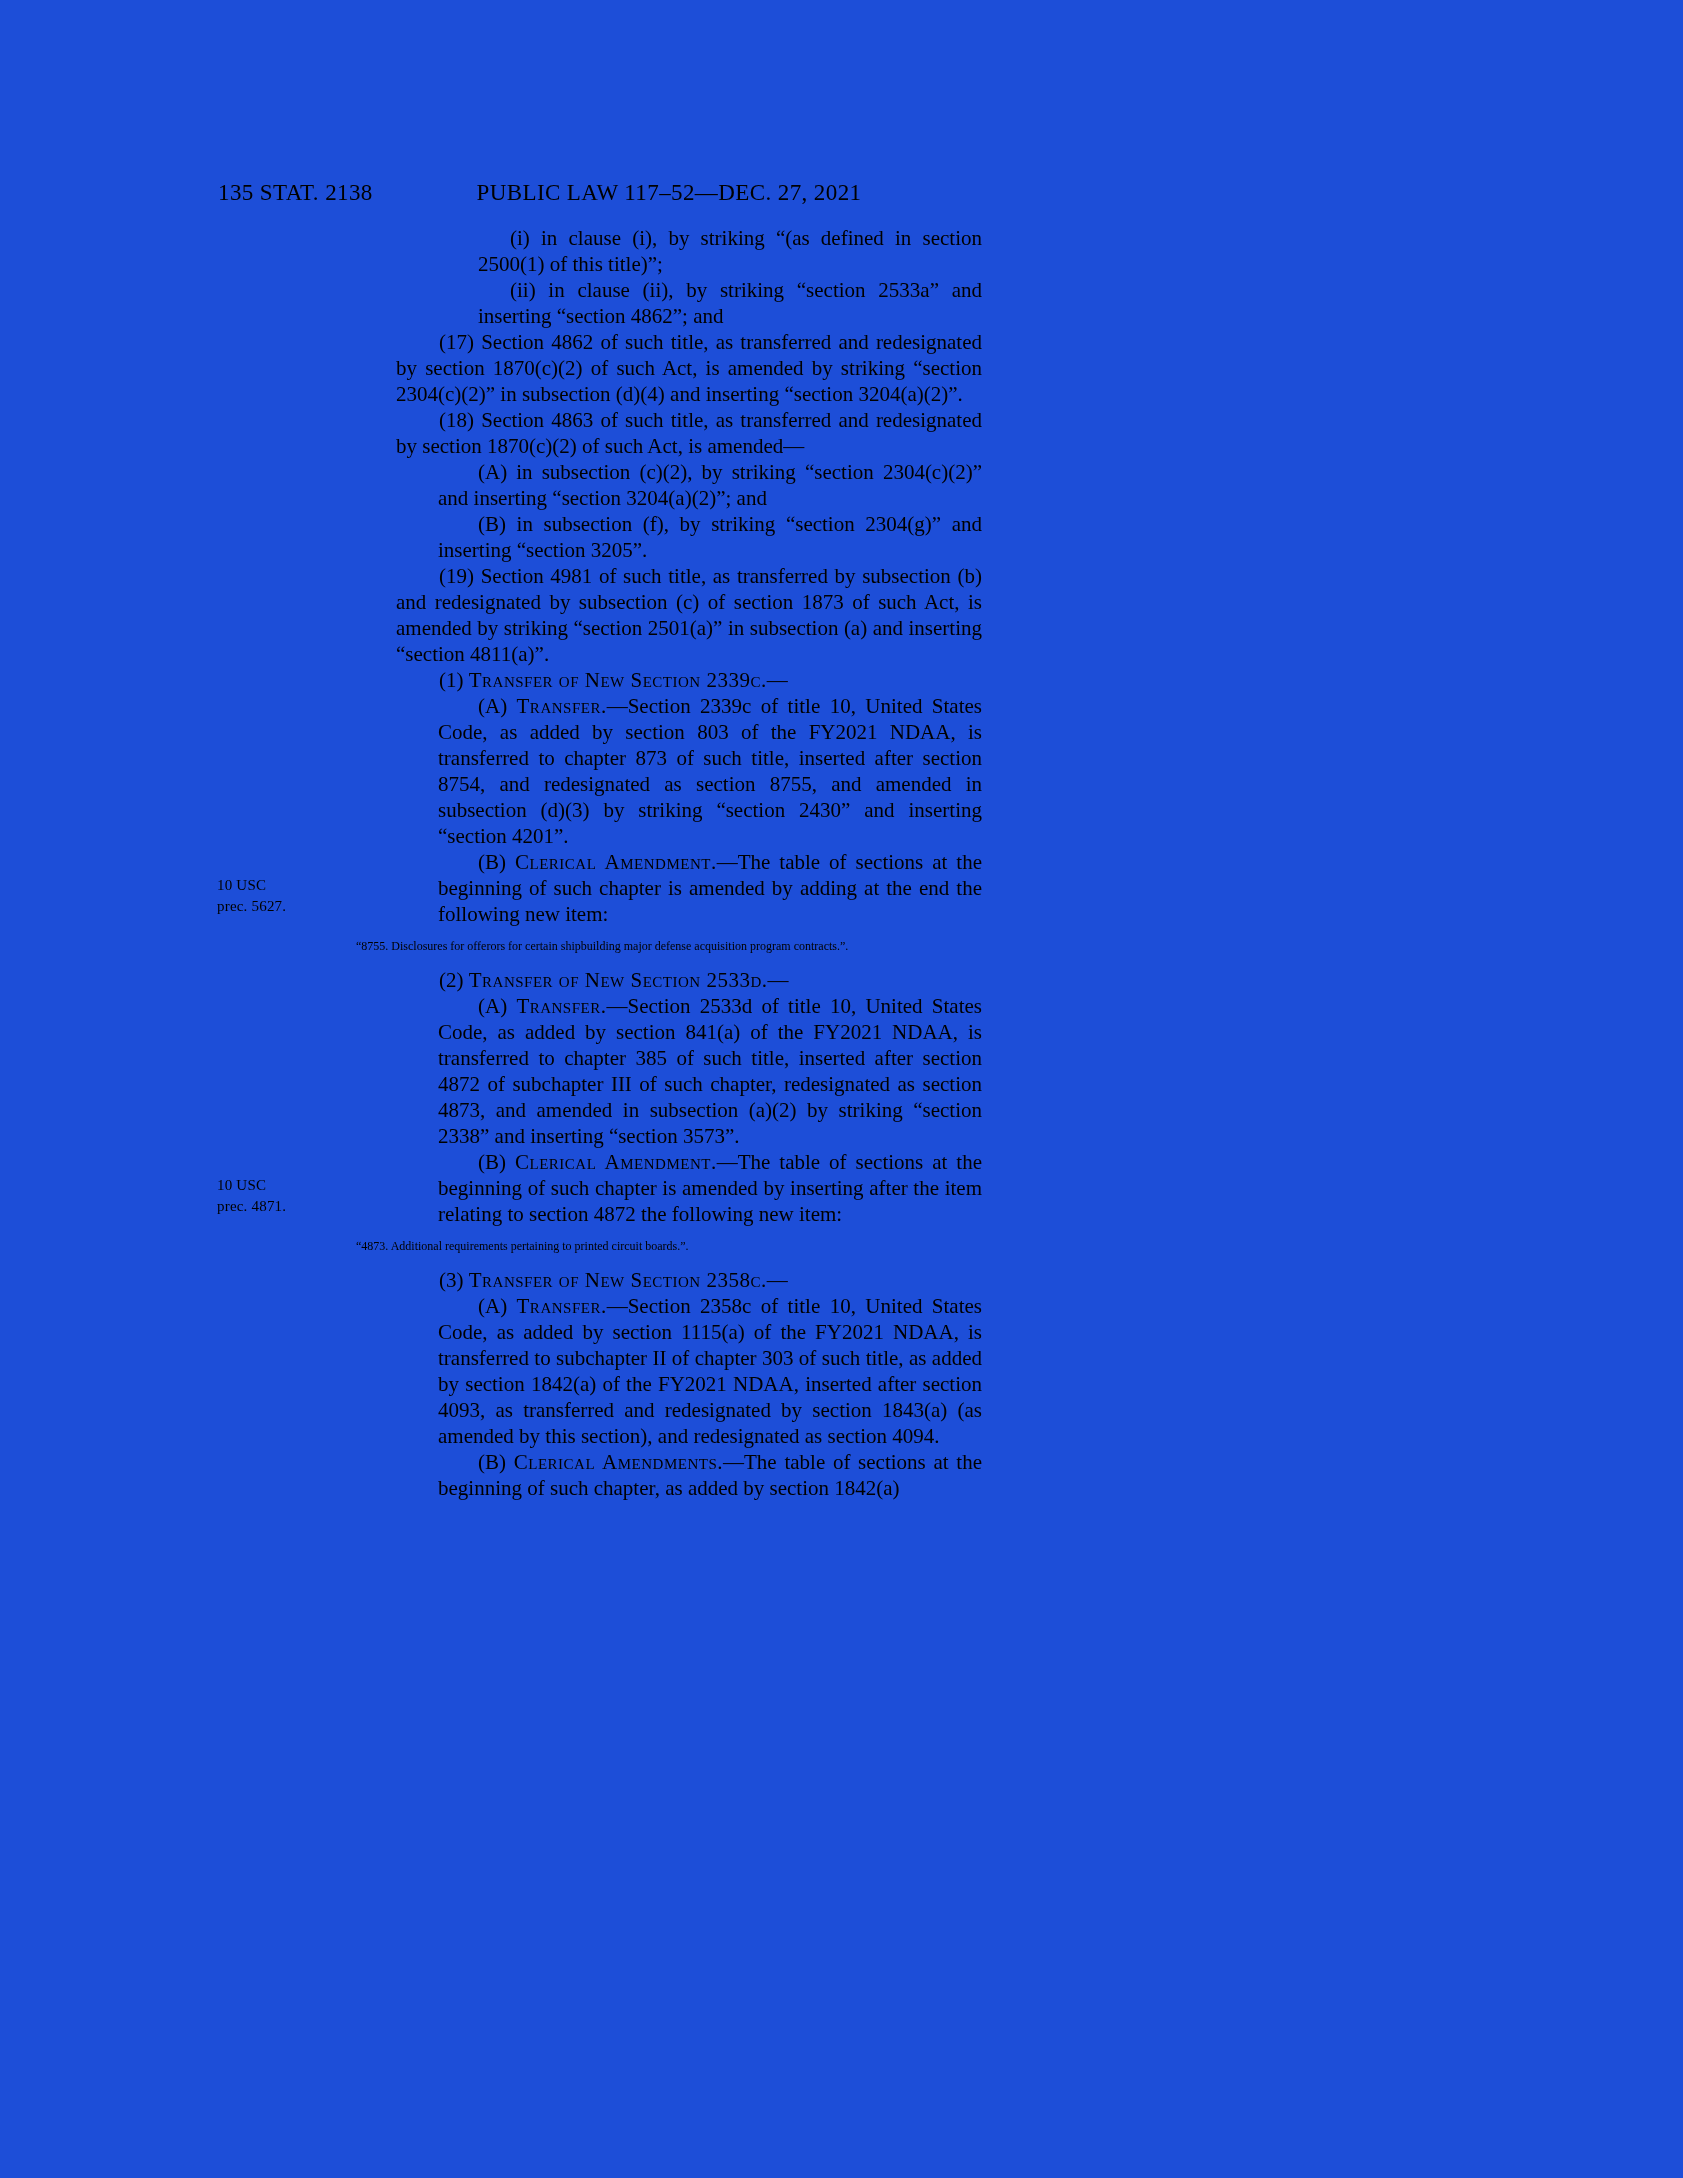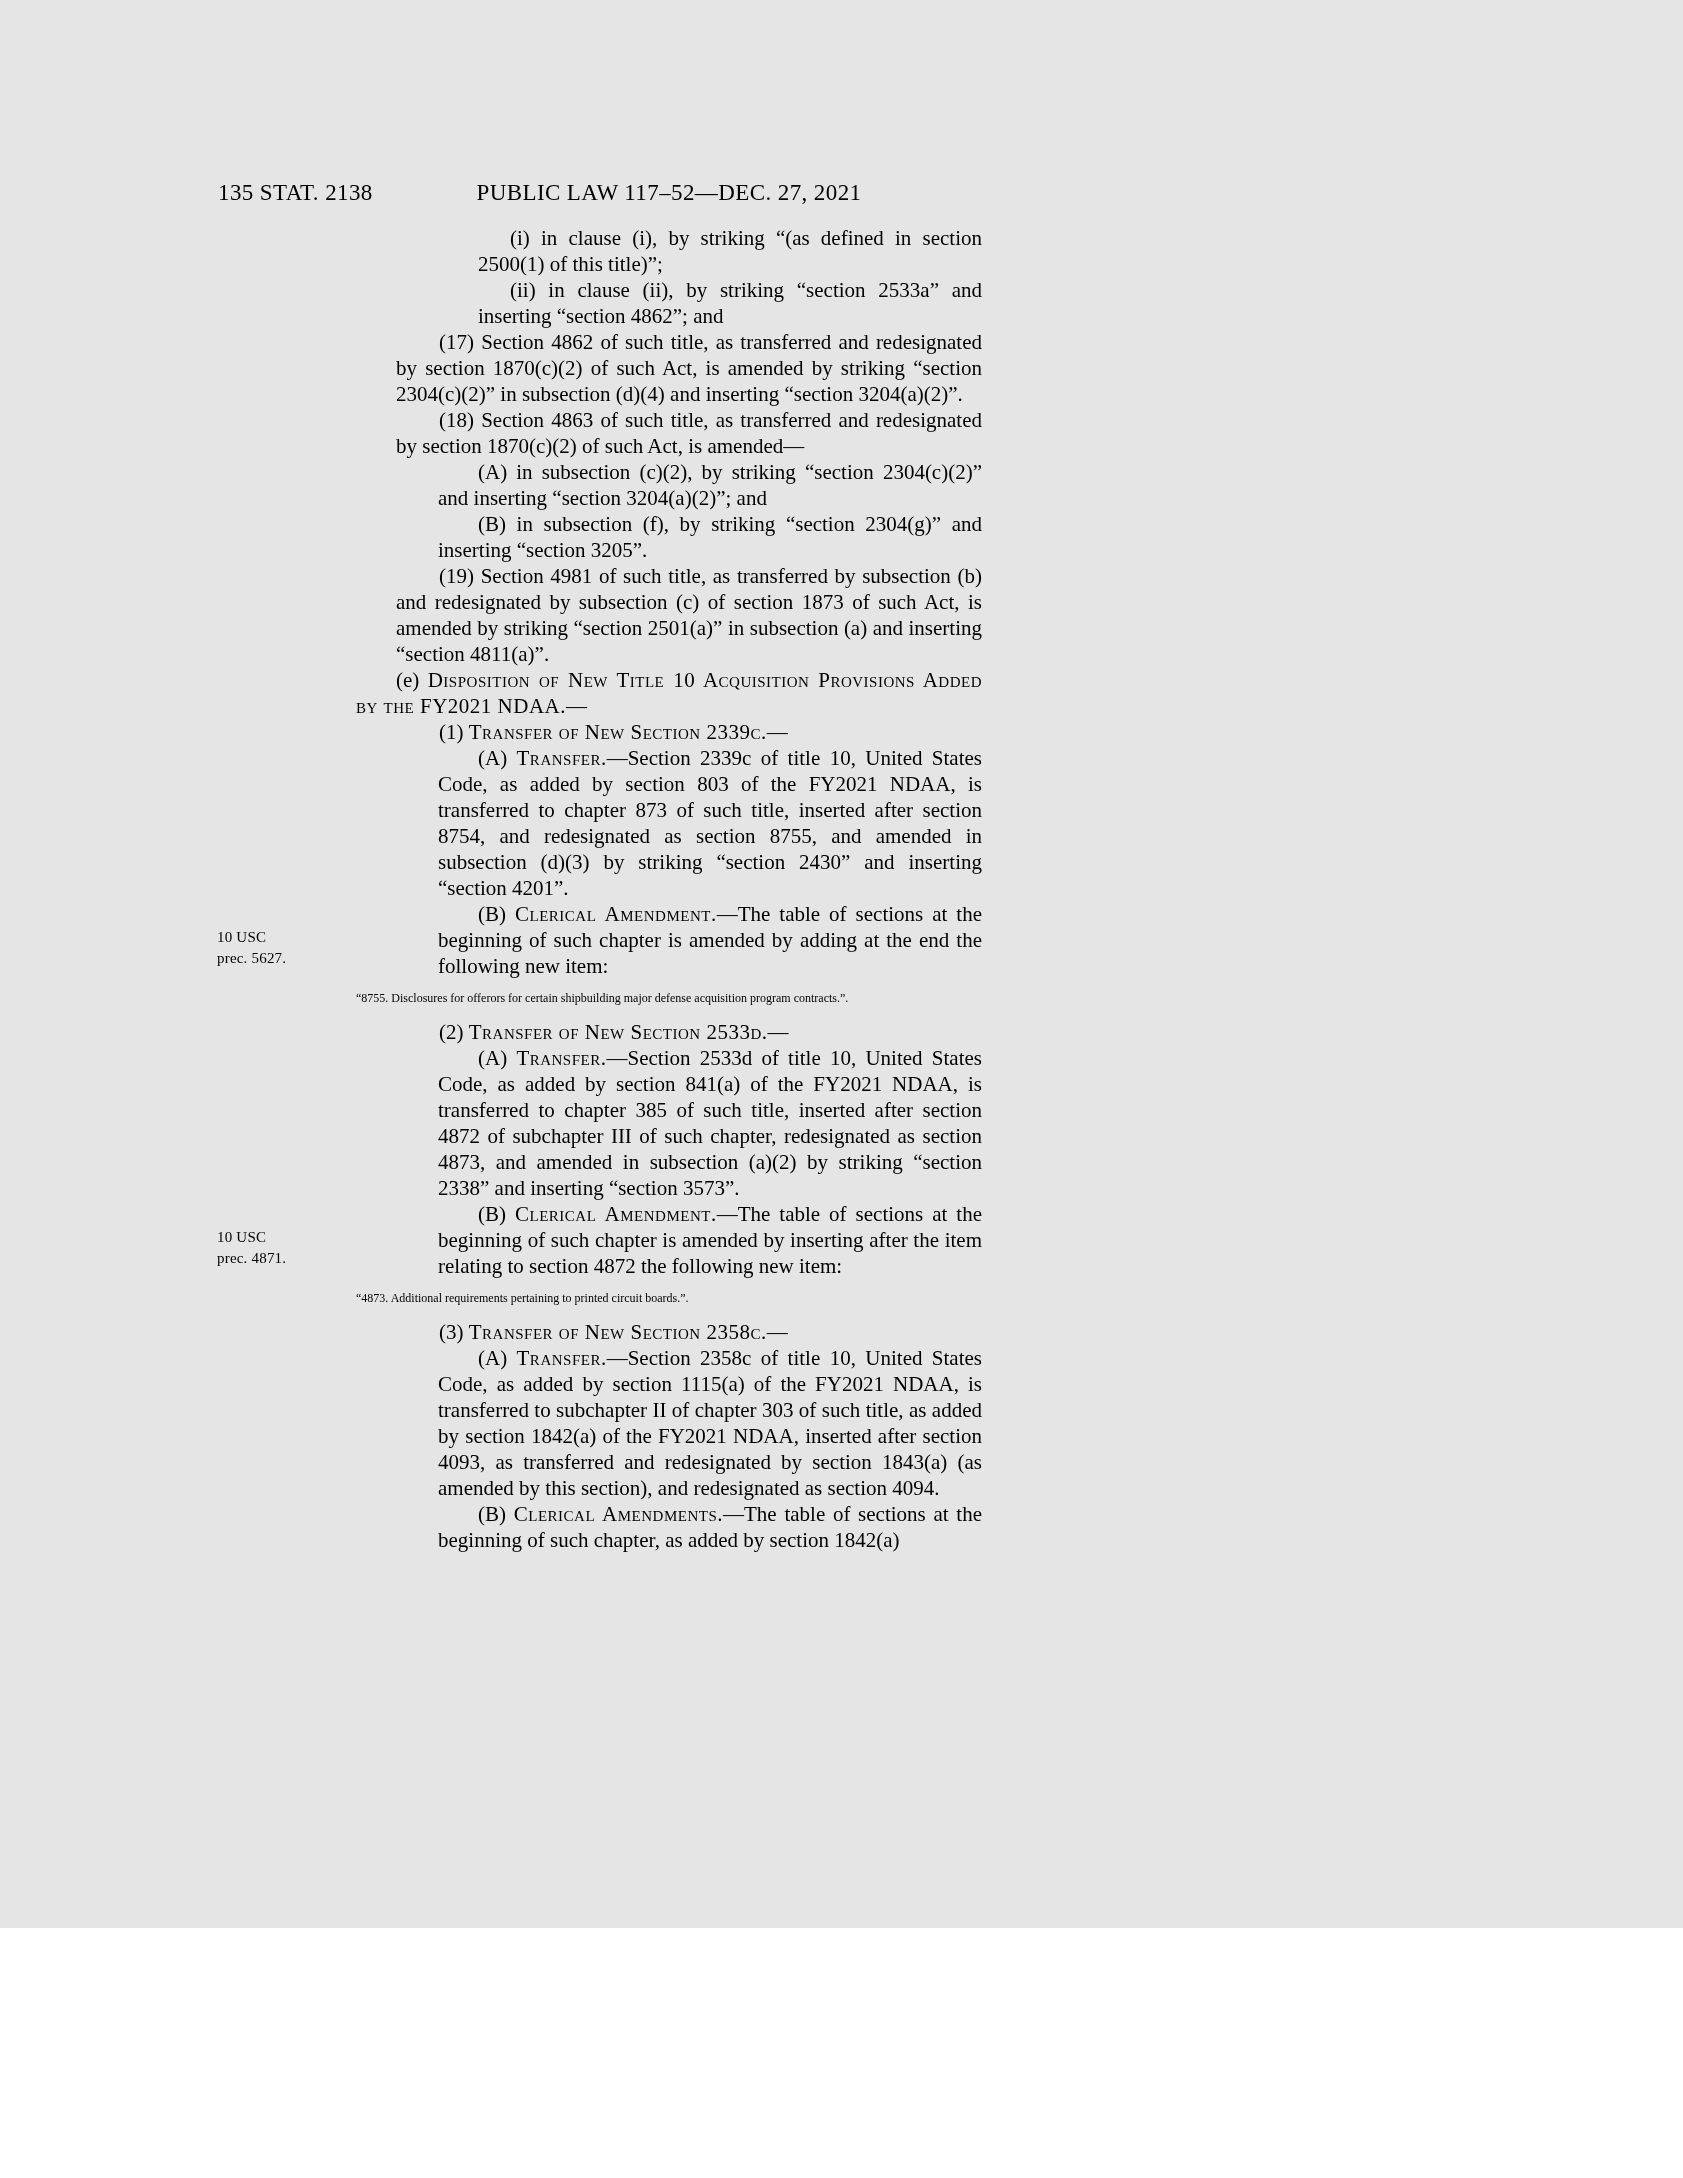--- a/index.html
+++ b/index.html
@@ -4,22 +4,22 @@
 <style>
   * { margin: 0; padding: 0; box-sizing: border-box; }
   html, body { background: #ffffff; }
   body {
     font-family: "Liberation Serif", "DejaVu Serif", serif;
     color: #000000;
   }
   .page {
     position: relative;
     width: 1683px;
-    height: 1928px;
-    background: #e5e5e5;
+    height: 2178px;
+    background: #1d4ed8;
     overflow: hidden;
   }
   .stat-number {
     position: absolute;
     left: 218px;
     top: 180px;
     font-size: 23px;
     letter-spacing: 0.4px;
     white-space: nowrap;
   }
@@ -86,21 +86,20 @@
   </header>
   <main class="content">
 
   <p class="para ind3"><span class="seg">(i) in clause (i), by striking “(as defined in section 2500(1) of this title)”;</span></p>
       <p class="para ind3"><span class="seg">(ii) in clause (ii), by striking “section 2533a” and inserting “section 4862”; and</span></p>
       <p class="para ind1"><span class="seg">(17) Section 4862 of such title, as transferred and redesignated by section 1870(c)(2) of such Act, is amended by striking “section 2304(c)(2)” in subsection (d)(4) and inserting “section 3204(a)(2)”.</span></p>
       <p class="para ind1"><span class="seg">(18) Section 4863 of such title, as transferred and redesignated by section 1870(c)(2) of such Act, is amended—</span></p>
       <p class="para ind2"><span class="seg">(A) in subsection (c)(2), by striking “section 2304(c)(2)” and inserting “section 3204(a)(2)”; and</span></p>
       <p class="para ind2"><span class="seg">(B) in subsection (f), by striking “section 2304(g)” and inserting “section 3205”.</span></p>
       <p class="para ind1"><span class="seg">(19) Section 4981 of such title, as transferred by subsection (b) and redesignated by subsection (c) of section 1873 of such Act, is amended by striking “section 2501(a)” in subsection (a) and inserting “section 4811(a)”.</span></p>
-      <p class="para ind0"><span class="seg">(e) </span><span class="sc">Disposition of New Title 10 Acquisition Provisions Added by the FY2021 NDAA.</span><span class="seg">—</span></p>
       <p class="para ind1"><span class="seg">(1) </span><span class="sc">Transfer of New Section 2339c.</span><span class="seg">—</span></p>
       <p class="para ind2"><span class="seg">(A) </span><span class="sc">Transfer.</span><span class="seg">—Section 2339c of title 10, United States Code, as added by section 803 of the FY2021 NDAA, is transferred to chapter 873 of such title, inserted after section 8754, and redesignated as section 8755, and amended in subsection (d)(3) by striking “section 2430” and inserting “section 4201”.</span></p>
       <p class="para ind2"><span class="seg">(B) </span><span class="sc">Clerical Amendment.</span><span class="seg">—The table of sections at the beginning of such chapter is amended by adding at the end the following new item:</span><span class="margin-note">
           <span class="mn-line">10 USC</span>
           <span class="mn-line">prec. 5627.</span>
         </span></p>
       <p class="quote"><span class="seg">“8755. Disclosures for offerors for certain shipbuilding major defense acquisition program contracts.”.</span></p>
       <p class="para ind1"><span class="seg">(2) </span><span class="sc">Transfer of New Section 2533d.</span><span class="seg">—</span></p>
       <p class="para ind2"><span class="seg">(A) </span><span class="sc">Transfer.</span><span class="seg">—Section 2533d of title 10, United States Code, as added by section 841(a) of the FY2021 NDAA, is transferred to chapter 385 of such title, inserted after section 4872 of subchapter III of such chapter, redesignated as section 4873, and amended in subsection (a)(2) by striking “section 2338” and inserting “section 3573”.</span></p>
       <p class="para ind2"><span class="seg">(B) </span><span class="sc">Clerical Amendment.</span><span class="seg">—The table of sections at the beginning of such chapter is amended by inserting after the item relating to section 4872 the following new item:</span><span class="margin-note">

